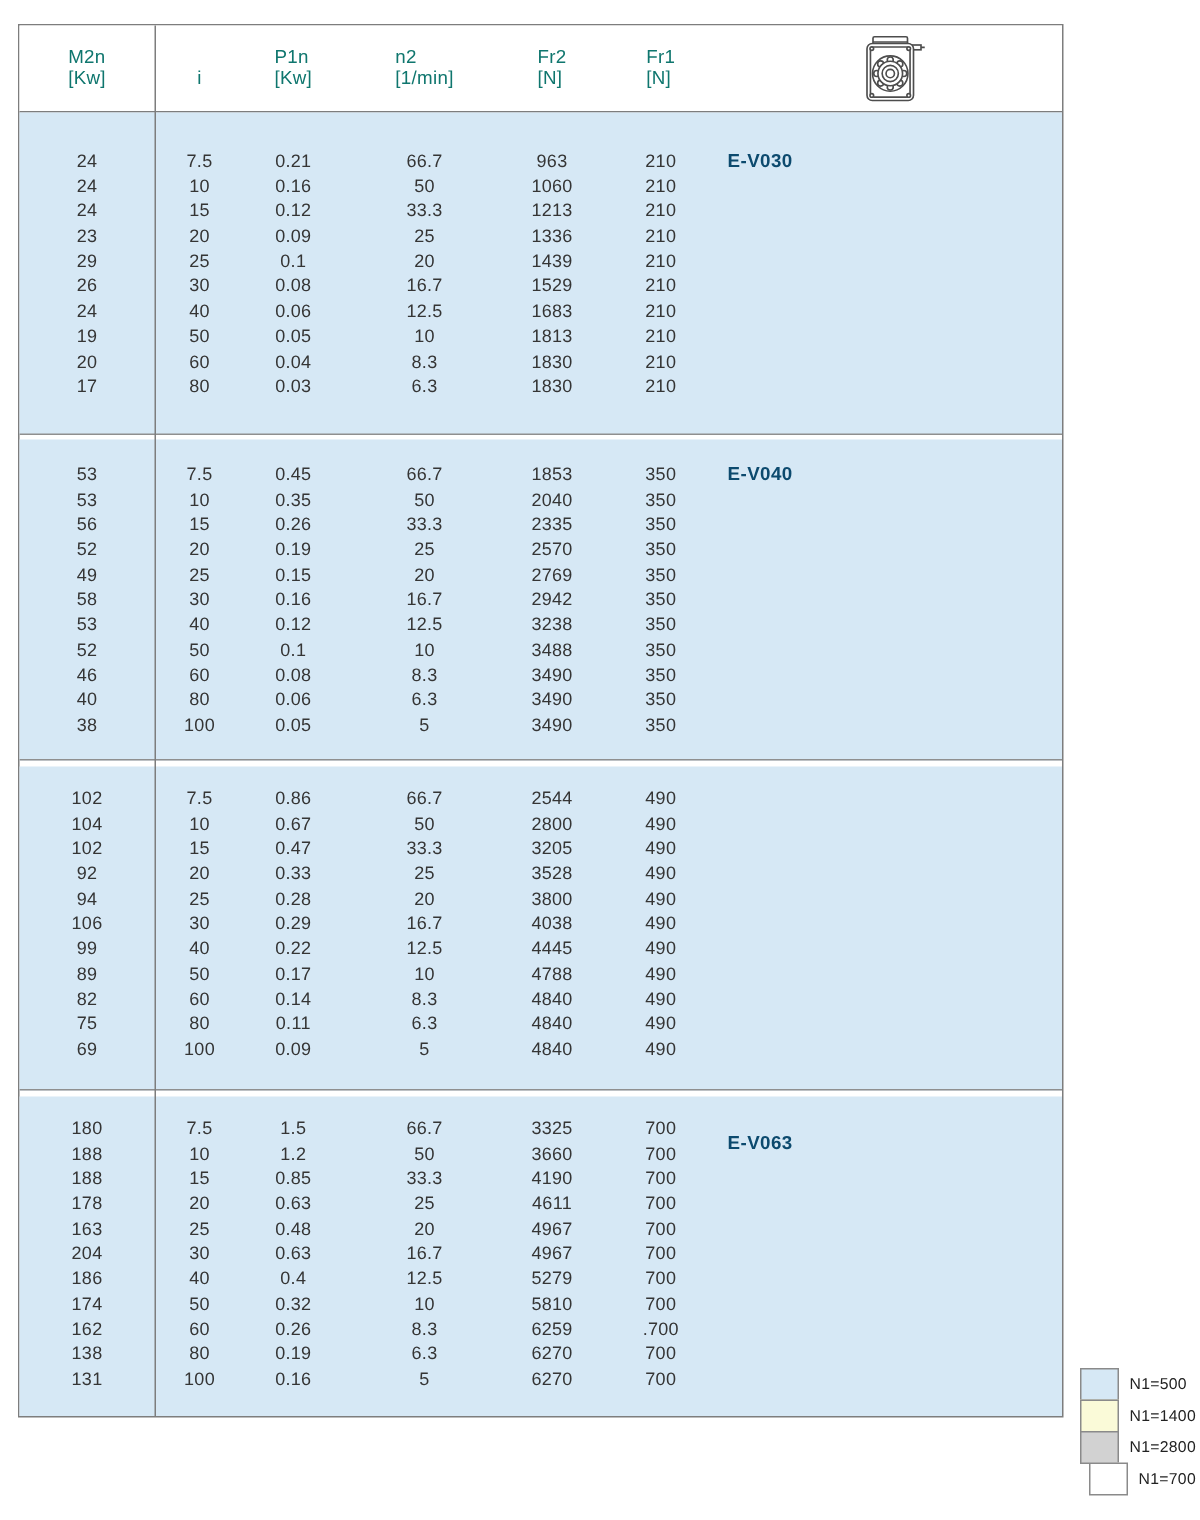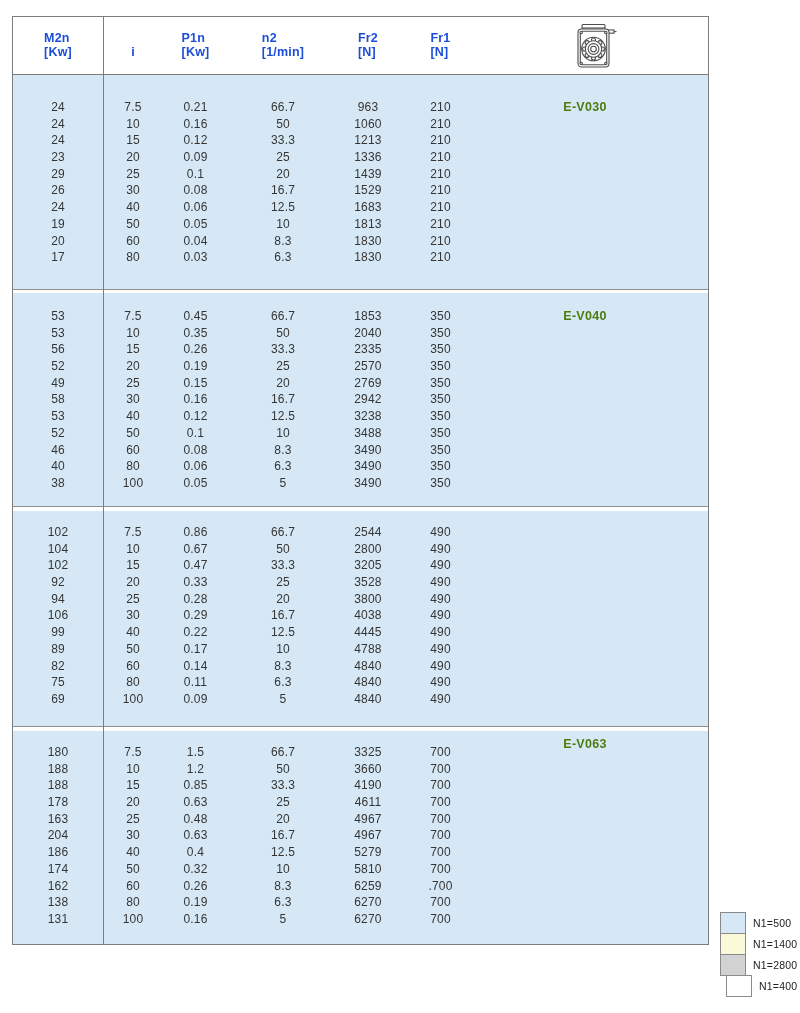--- a/index.html
+++ b/index.html
@@ -16,48 +16,48 @@
   .col-divider{
     position:absolute;left:90px;top:0;bottom:0;width:1px;background:#7d7d7d;z-index:5;
   }
   
   .thead{
     display:grid;grid-template-columns:90px 60px 65px 110px 60px 85px 1fr;
     height:58px;border-bottom:1px solid #7d7d7d;box-sizing:border-box;
     align-items:center;background:#ffffff;
   }
   .hcell{text-align:center;}
-  .hlabel{display:inline-block;text-align:left;font-weight:bold;font-size:12.5px;
-    line-height:14px;color:#1d4ed8;letter-spacing:0.2px;}
+  .hlabel{display:inline-block;text-align:left;font-weight:normal;font-size:12.5px;
+    line-height:14px;color:#0f766e;letter-spacing:0.2px;}
   .hlabel .l1,.hlabel .l2{display:block;min-height:14px;}
   
   .block{
     position:relative;background:#d6e8f5;box-sizing:border-box;
     border-bottom:1px solid #8f8f8f;
   }
   .block-0{height:215px;padding-top:24px;}
   .block-1{height:214px;padding-top:15px;margin-top:3px;}
   .block-2{height:216px;padding-top:13px;margin-top:4px;}
   .block-3{height:213px;padding-top:13px;margin-top:4px;border-bottom:none;}
   .row{
     display:grid;grid-template-columns:90px 60px 65px 110px 60px 85px 1fr;
     height:16.7px;line-height:16.7px;
   }
   .cell{
     text-align:center;font-size:12px;color:#353535;letter-spacing:0.2px;
     white-space:nowrap;
   }
   .model-label{
-    position:absolute;left:472px;width:200px;text-align:center;
-    font-weight:bold;font-size:12.5px;color:#4d7c0f;line-height:16.7px;letter-spacing:0.3px;
+    position:absolute;left:472px;width:200px;
+    font-weight:bold;font-size:12.5px;color:#0c4a6e;line-height:16.7px;letter-spacing:0.3px;
   }
   .block-0 .model-label{top:24px;}
   .block-1 .model-label{top:15px;}
   .block-2 .model-label{top:13px;}
-  .block-3 .model-label{top:5px;}
+  .block-3 .model-label{top:23px;}
   
   .gear-icon{display:inline-block;vertical-align:middle;}
   
   .legend{position:absolute;left:720px;top:912px;}
   .legend-item{display:flex;align-items:center;height:22px;}
   .legend-item + .legend-item{margin-top:-1px;justify-content:flex-end;}
   .swatch{width:26px;height:22px;border:1px solid #8a8a8a;box-sizing:border-box;background:#fff;flex:0 0 auto;}
   .legend-label{margin-left:7px;font-size:10.5px;color:#222;letter-spacing:0.2px;}
 </style>
 </head>
@@ -490,15 +490,15 @@
     <div class="legend-item">
     <span class="swatch" style="background-color: rgb(250, 250, 216);"></span>
     <span class="legend-label">N1=1400</span>
   </div>
     <div class="legend-item">
     <span class="swatch" style="background-color: rgb(210, 210, 210);"></span>
     <span class="legend-label">N1=2800</span>
   </div>
     <div class="legend-item">
     <span class="swatch" style="background-color: rgb(255, 255, 255);"></span>
-    <span class="legend-label">N1=400</span>
+    <span class="legend-label">N1=700</span>
   </div>
   </div>
 
 </body></html>

